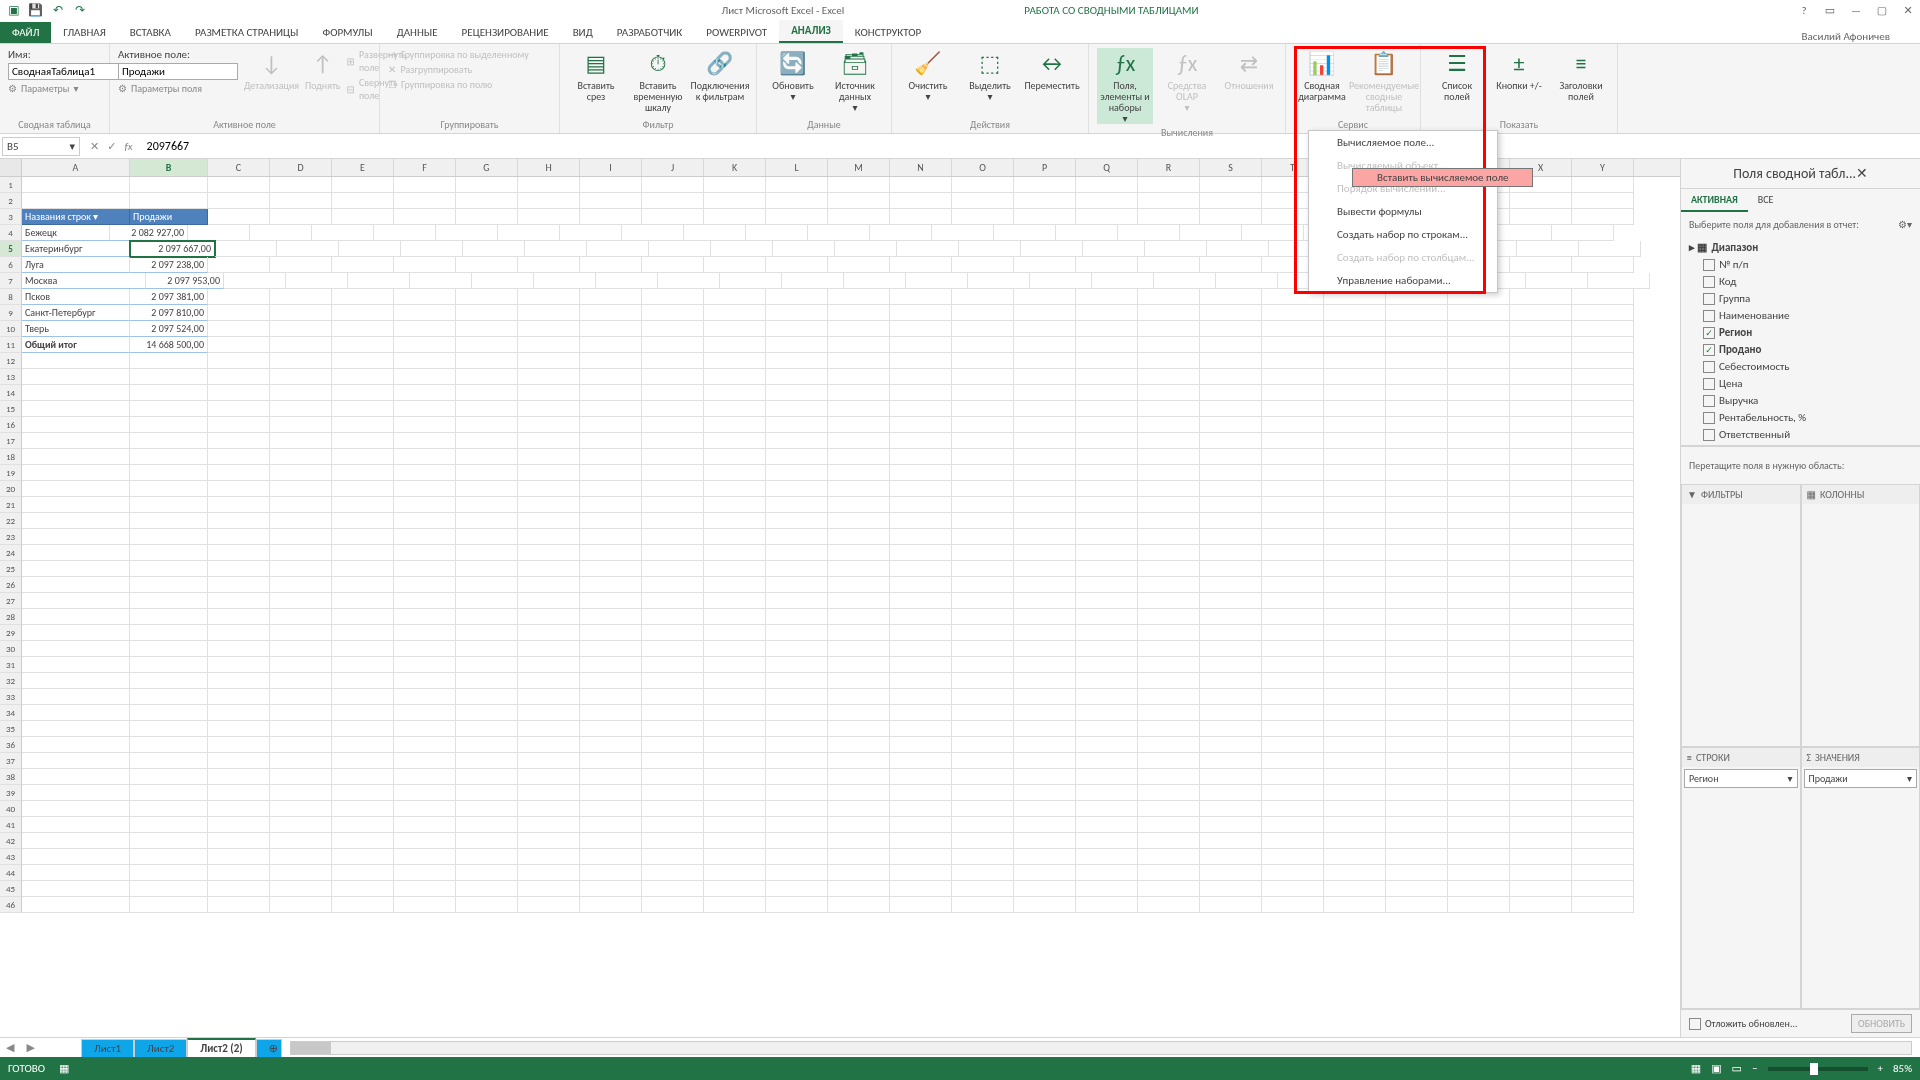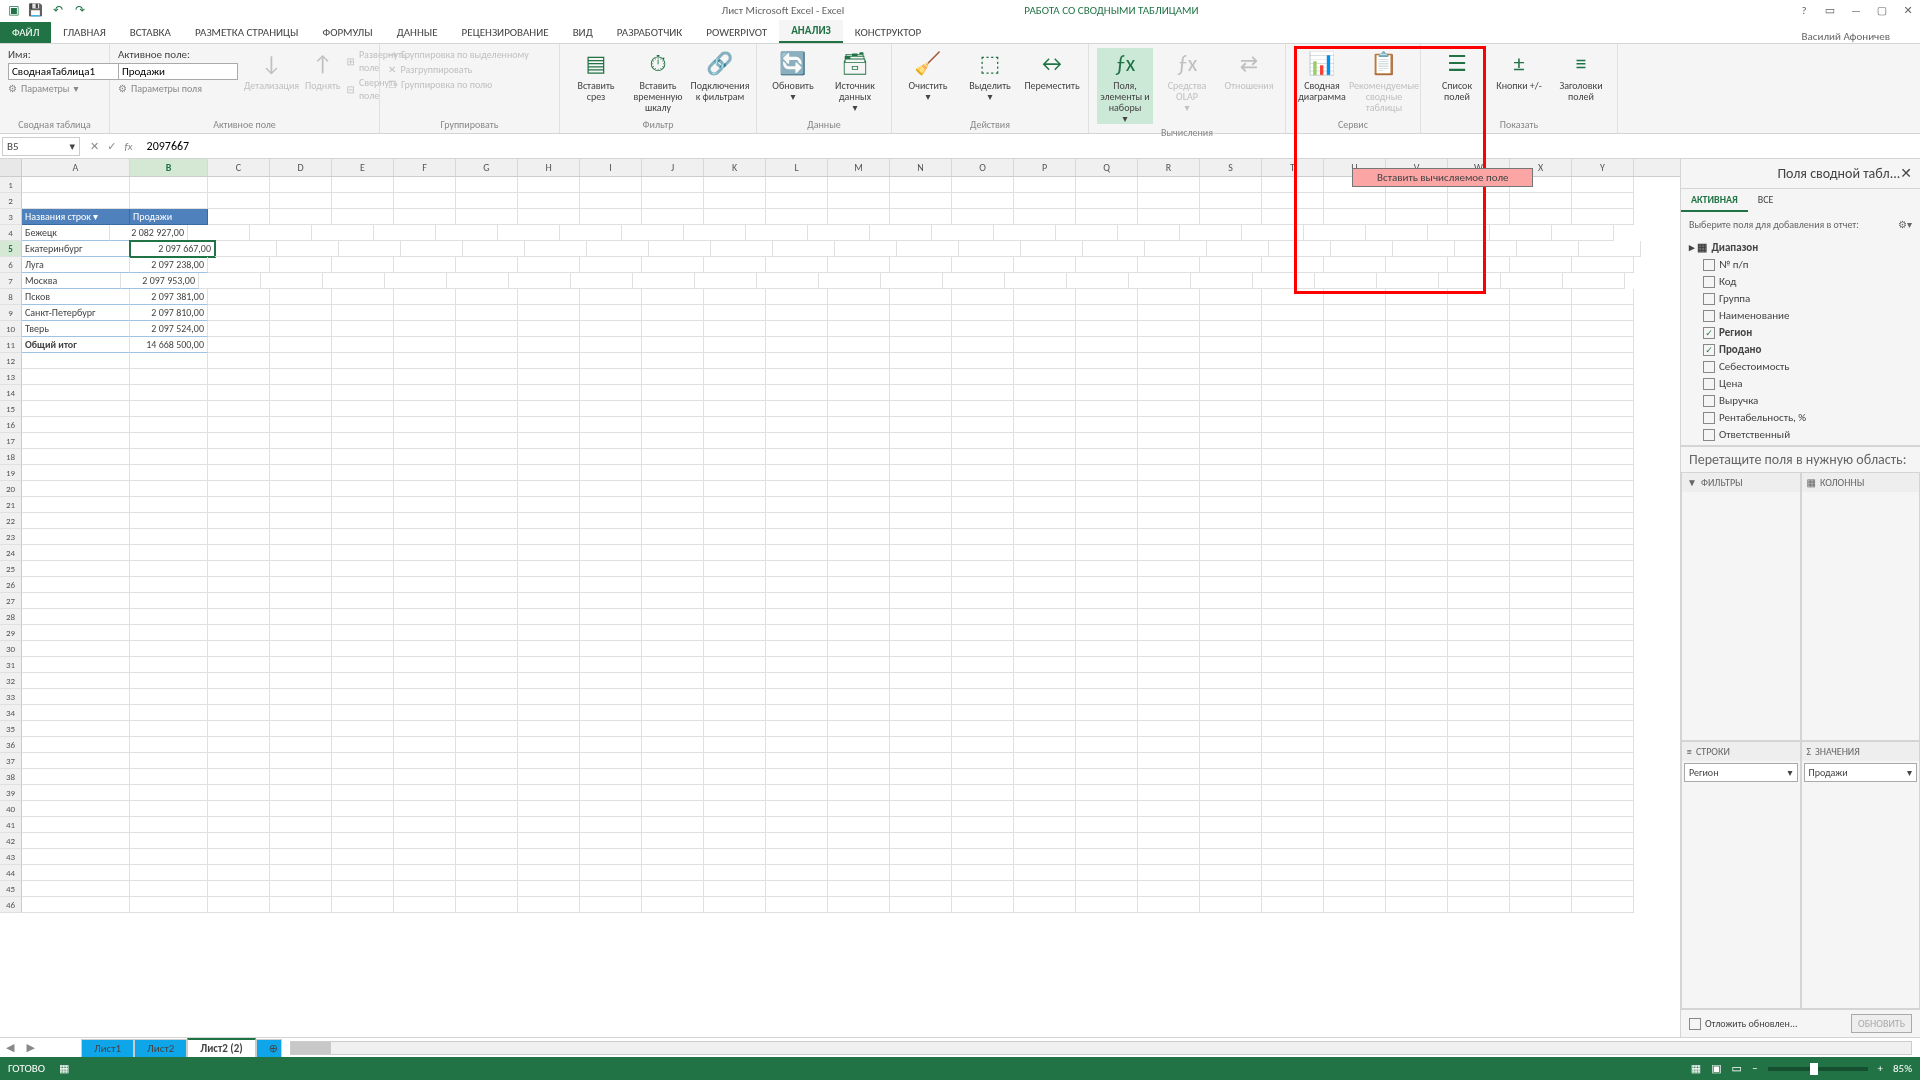--- a/index.html
+++ b/index.html
@@ -62,30 +62,30 @@
 
 .row { display: flex; height: 16px; }
 .rh { width: 22px; text-align: center; font-size: 9px; border-right: 1px solid #ccc; border-bottom: 1px solid #e0e0e0; background: #f0f0f0; display:flex;align-items:center;justify-content:center; color:#555;}
 .cell { width: 62px; border-right: 1px solid #e0e0e0; border-bottom: 1px solid #e0e0e0; font-size: 10px; padding: 0 3px; display:flex; align-items:center; overflow:hidden; white-space:nowrap;}
 .cell.r { justify-content: flex-end; }
 .cell.head { background: #4f81bd; color: #fff; border-right:1px solid #3b6aa0; border-bottom:1px solid #3b6aa0;}
 .cell.databorder { border-bottom:1px solid #9ec2e6; }
 .active-cell { outline: 2px solid #217346; outline-offset: -1px; }
 
 
-.fp-title { font-size: 14px; padding: 6px 8px; border-bottom: 1px solid #d4d4d4; display:flex; justify-content:flex-end; align-items:center;}
+.fp-title { font-size: 14px; padding: 6px 8px; border-bottom: 1px solid #d4d4d4; display:flex; justify-content:center; align-items:center;}
 .fp-tabs { display: flex; font-size: 10px; }
 .fp-tab { padding: 4px 10px; cursor:pointer;}
 .fp-tab.active { font-weight: 600; border-bottom: 2px solid #217346; color:#217346; }
 .fp-hint { font-size: 10px; color: #666; padding: 6px 8px; display:flex; justify-content:space-between; }
 .fp-fields { flex: 0 0 auto; padding: 2px 6px; overflow-y: auto; border-bottom:1px solid #d4d4d4;}
 .fp-field { display: flex; align-items: center; gap: 4px; font-size: 11px; padding: 2px 2px 2px 16px; }
 .fp-field.root { padding-left: 2px; font-weight:600;}
 .chk { width: 12px; height: 12px; border: 1px solid #888; display: inline-flex; align-items:center; justify-content:center; font-size:9px; color:#217346;}
-.fp-drag-hint { font-size: 14px; color: #666; padding: 4px 8px; border-top:1px solid #d4d4d4;}
+.fp-drag-hint { font-size: 10px; color: #666; padding: 12px 8px; border-top:1px solid #d4d4d4;}
 .fp-areas { display: grid; grid-template-columns: 1fr 1fr; grid-template-rows: 1fr 1fr; flex: 1; }
 .fp-area { border: 1px solid #d4d4d4; display:flex; flex-direction:column;}
 .fp-area-h { font-size: 10px; color:#666; padding: 3px 5px; background:#eee; display:flex; gap:4px; align-items:center;}
 .fp-area-body { flex:1; padding:2px; overflow:auto;}
 .fp-chip { background:#fff; border:1px solid #aaa; font-size:10px; padding:2px 4px; display:flex; justify-content:space-between; align-items:center;}
 .fp-defer { padding:4px 8px; display:flex; align-items:center; gap:4px; font-size:10px; border-top:1px solid #d4d4d4;}
 
 
 .sheetbar { position: absolute; bottom: 23px; left:0; right:0; height: 20px; background: #fff; border-top: 1px solid #d4d4d4; display:flex; align-items:center;}
 .stabs { display:flex; align-items:flex-end; gap:0; margin-left: 40px;}
@@ -287,20 +287,29 @@
       <div class="rbig">
           <span class="ico">≡</span>
           <span>Заголовки полей</span>
         </div>
     </div>
     <div class="rgroup-label">Показать</div>
   </div>
 
   <div class="red-box" style="top:2px; left:1294px; width:192px; height:248px"></div>
 
+  <div class="dropdown" style="top:86px; left:1308px; width:190px">
+    <div class="dd-item">Вычисляемое поле...</div>
+    <div class="dd-item disabled">Вычисляемый объект...</div>
+    <div class="dd-item disabled">Порядок вычислений...</div>
+    <div class="dd-item">Вывести формулы</div>
+    <div class="dd-item">Создать набор по строкам...</div>
+    <div class="dd-item disabled">Создать набор по столбцам...</div>
+    <div class="dd-item">Управление наборами...</div>
+  </div>
   <div class="tooltip" style="top:124px; left:1352px">Вставить вычисляемое поле</div>
 </div>
 
 <div class="fbar">
   <div class="namebox">
       <span>B5</span>
       <span>▾</span>
     </div>
   <div class="fbar-btns">
     <span>✕</span>
@@ -504,21 +513,21 @@
           <div class="cell"></div>
           <div class="cell"></div>
           <div class="cell"></div>
           <div class="cell"></div>
           <div class="cell"></div>
           <div class="cell"></div>
           <div class="cell"></div>
         </div>
         <div class="row">
           <div class="rh">7</div>
-          <div class="cell databorder" style="width: 99px;">Москва</div>
+          <div class="cell databorder" style="width: 124px;">Москва</div>
           <div class="cell r databorder" style="width: 78px;">2 097 953,00</div>
           <div class="cell"></div>
           <div class="cell"></div>
           <div class="cell"></div>
           <div class="cell"></div>
           <div class="cell"></div>
           <div class="cell"></div>
           <div class="cell"></div>
           <div class="cell"></div>
           <div class="cell"></div>

